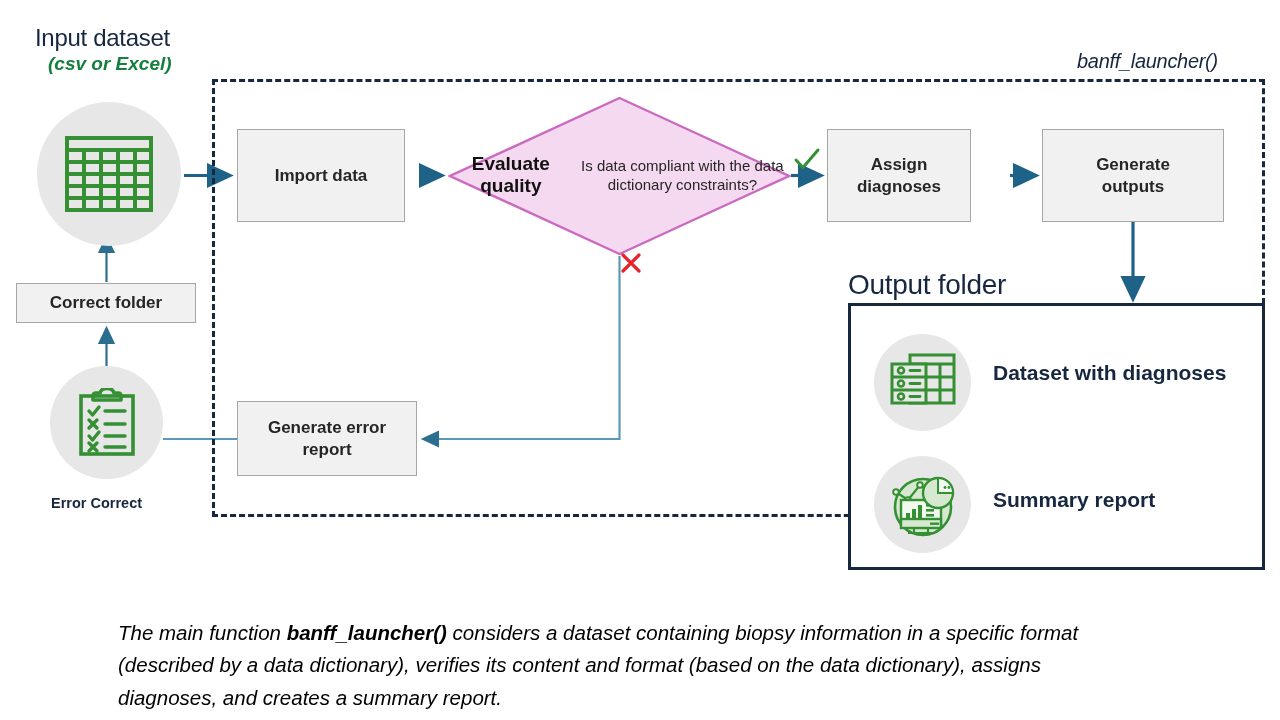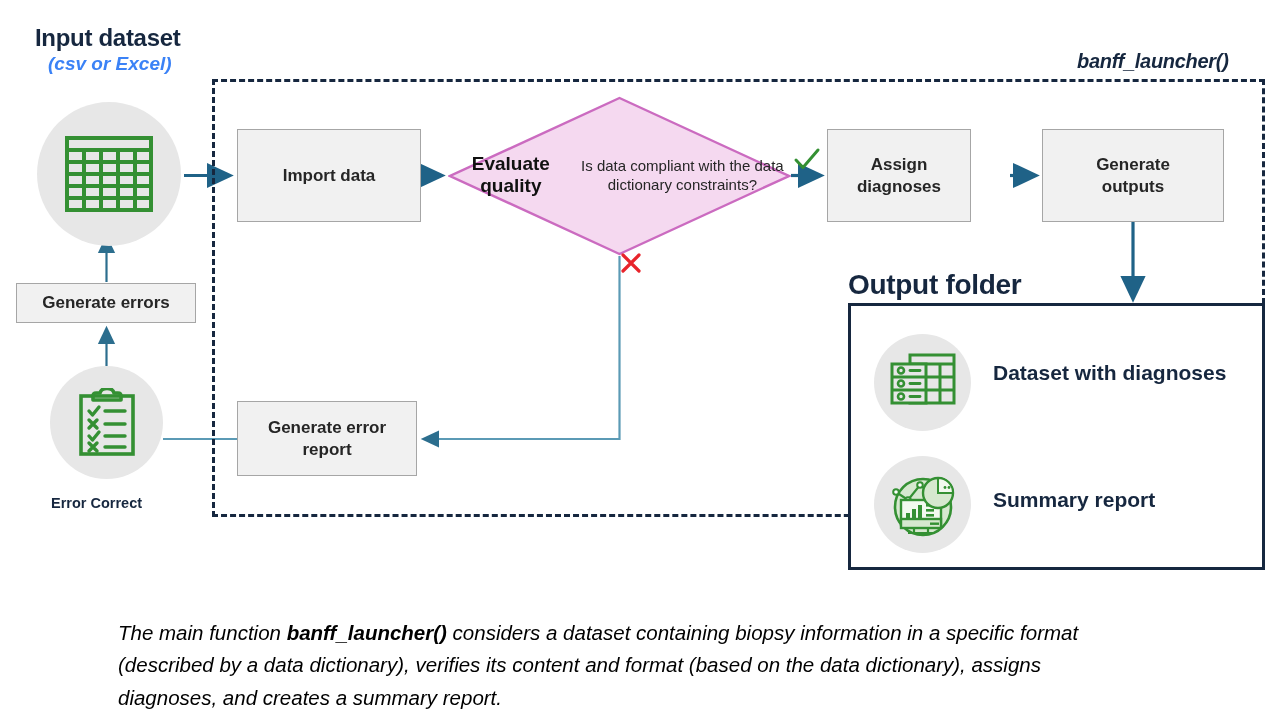--- a/index.html
+++ b/index.html
@@ -18,35 +18,35 @@
     position: absolute;
     left: 0; top: 0;
     width: 1280px;
     height: 720px;
   }
   
   .abs { position: absolute; }
 
   
   .hdr-title {
-    font-weight: bold;
+    font-weight: normal;
     color: #16273f;
     letter-spacing: -0.3px;
     white-space: nowrap;
   }
   .input-title {
     left: 35px; top: 24px;
     font-size: 24px;
   }
   .input-sub {
     left: 48px; top: 53px;
     font-size: 19px;
     font-weight: bold;
     font-style: italic;
-    color: #3b82f6;
+    color: #15803d;
     white-space: nowrap;
   }
   .output-title {
     left: 848px; top: 269px;
     font-size: 28px;
   }
   .launcher-label {
     left: 1077px; top: 50px;
     font-size: 20px;
     font-style: italic;
@@ -90,21 +90,21 @@
     border: 1.5px solid #a6a6a6;
     box-sizing: border-box;
     display: flex;
     align-items: center;
     justify-content: center;
     text-align: center;
     font-weight: bold;
     color: #262626;
     line-height: 1.25;
   }
-  .proc-import   { left: 237px; top: 129px; width: 184px; height: 93px; font-size: 17px; }
+  .proc-import   { left: 237px; top: 129px; width: 168px; height: 93px; font-size: 17px; }
   .proc-assign   { left: 827px; top: 129px; width: 144px; height: 93px; font-size: 17px; }
   .proc-generate { left: 1042px; top: 129px; width: 182px; height: 93px; font-size: 17px; }
   .proc-correct  { left: 16px;  top: 283px; width: 180px; height: 40px; font-size: 17px; }
   .proc-errrep   { left: 237px; top: 401px; width: 180px; height: 75px; font-size: 17px; }
 
   
   .diamond-wrap {
     left: 448px; top: 96px;
     width: 343px; height: 160px;
   }
@@ -257,21 +257,21 @@
   <div class="abs proc proc-assign">
     <span style="white-space:pre-line;">Assign
 diagnoses</span>
   </div>
 
   <div class="abs proc proc-generate">
     <span style="white-space:pre-line;">Generate
 outputs</span>
   </div>
 
-  <div class="abs proc proc-correct">Generate errors</div>
+  <div class="abs proc proc-correct">Correct folder</div>
 
   <div class="abs proc proc-errrep">
     <span style="white-space:pre-line;">Generate error
 report</span>
   </div>
 
   <div class="abs diamond-wrap">
     <svg class="diamond-svg" width="343" height="160" viewBox="0 0 343 160">
       <polygon points="171.5,2 341,80 171.5,158 2,80" fill="#f5d9f0" stroke="#cb6bc0" stroke-width="2.4"></polygon>
     </svg>

